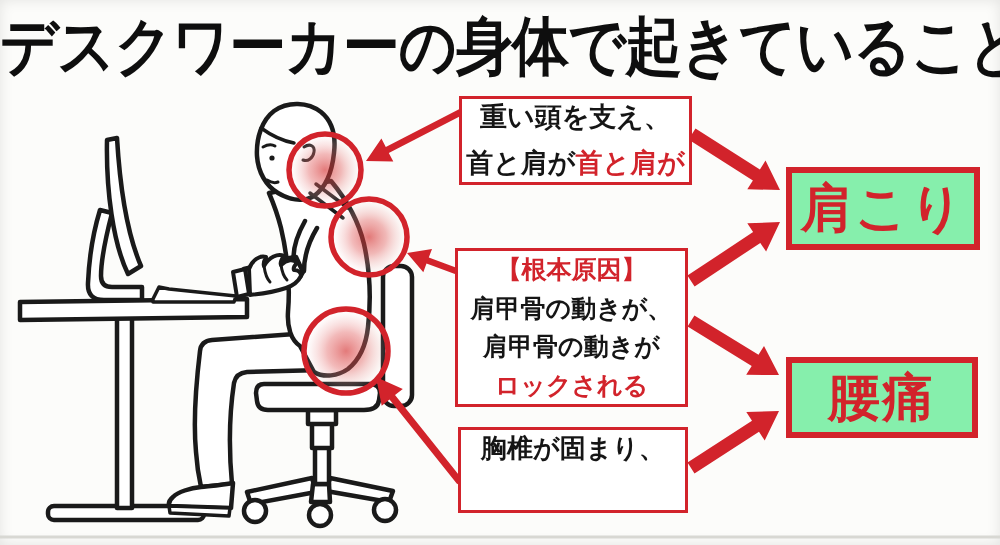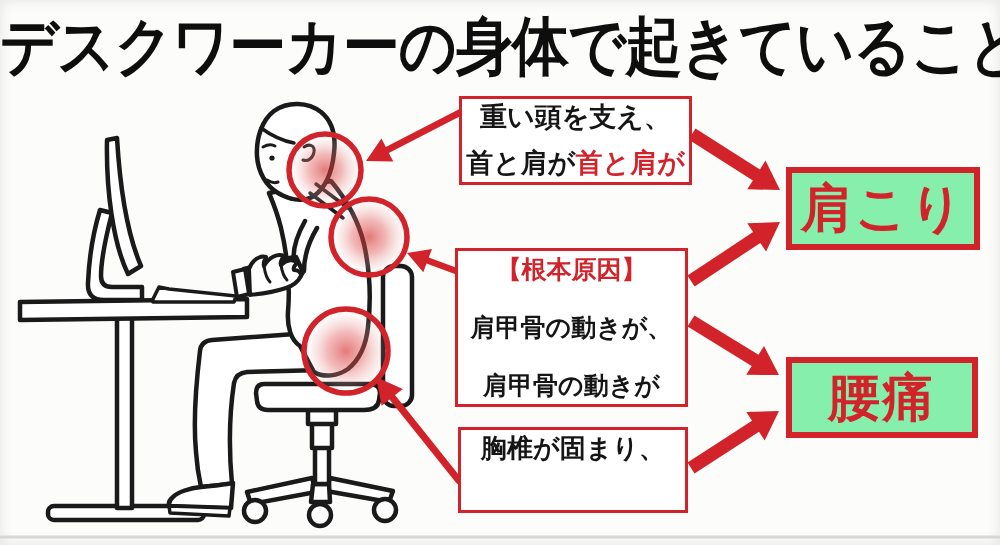--- a/index.html
+++ b/index.html
@@ -131,20 +131,21 @@
     </div>
     <div class="line">
       <span>首と肩が</span><span class="red">首と肩が</span>
     </div>
   </div>
 
   <div class="callout" id="callout-thoracic">
     <div class="line red">【根本原因】</div>
     <div class="line">肩甲骨の動きが、</div>
     <div class="line">肩甲骨の動きが</div>
+    <div class="line red">ロックされる</div>
   </div>
 
   <div class="callout" id="callout-pelvis">
     <div class="line">胸椎が固まり、</div>
   </div>
 
   <div class="result" id="result-shoulder">
     <span>肩こり</span>
   </div>
 

